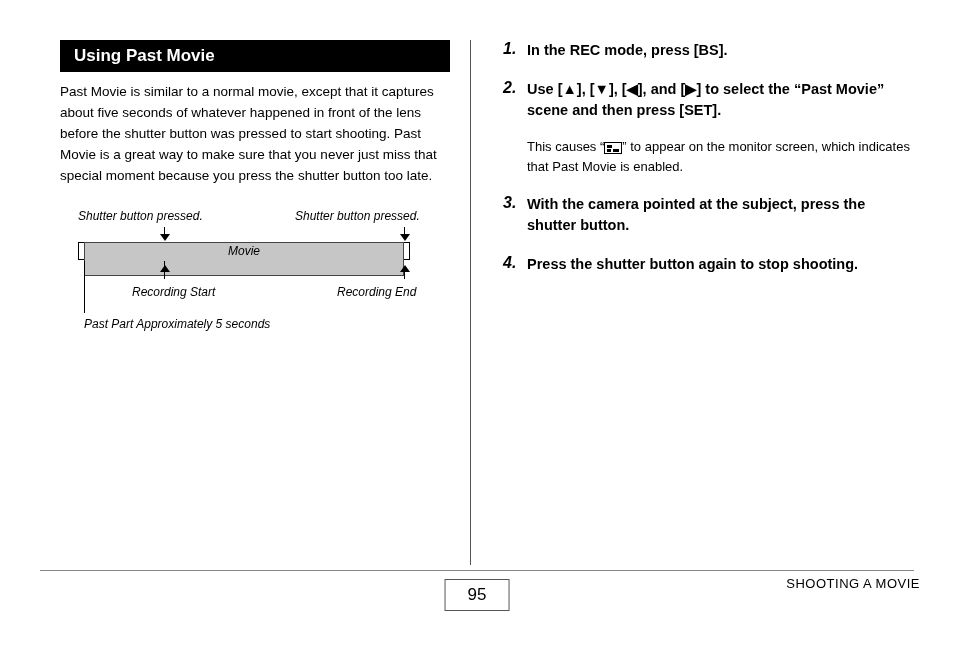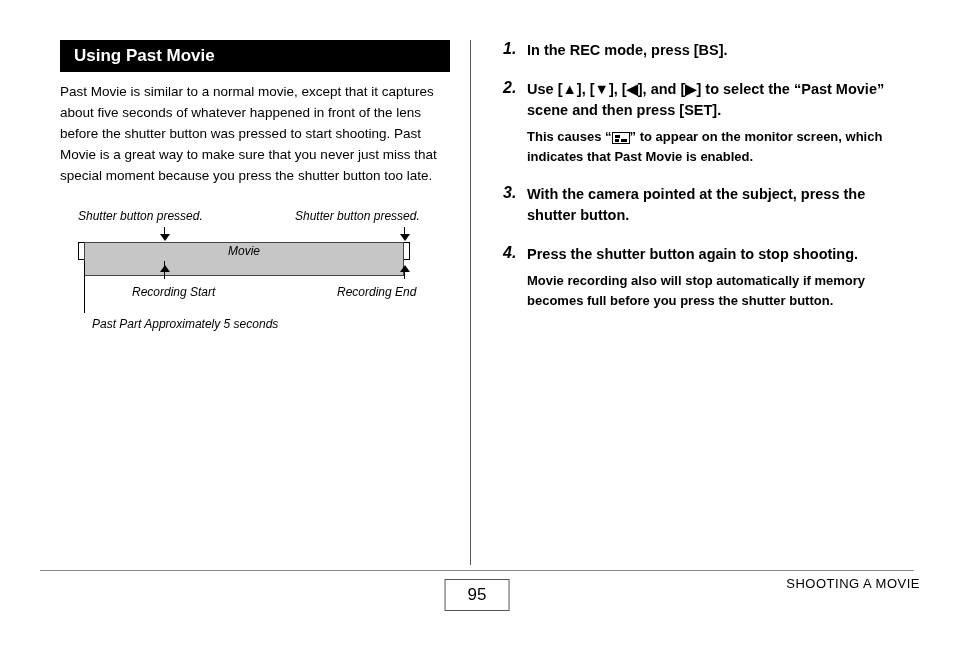--- a/index.html
+++ b/index.html
@@ -115,21 +115,21 @@
   }
   .au-mid { top: 56px; left: 100px; }
   .au-right { top: 56px; left: 340px; }
   .rec-start { top: 76px; left: 72px; }
   .rec-end { top: 76px; left: 277px; }
   .past-vline {
     position:absolute;
     top:52px; width:1px; height:52px; background:#000;
   }
   .past-vline-l { left:24px; }
-  .past-lbl { top: 108px; left: 24px; margin-left: 8px; }
+  .past-lbl { top: 108px; left: 24px; }
 
   
   ol.steps { list-style: none; }
   ol.steps > li {
     position: relative;
     padding-left: 24px;
     margin-bottom: 18px;
   }
   .step-num {
     position: absolute;
@@ -140,22 +140,21 @@
     font-size: 16px;
   }
   .step-head {
     font-weight: bold;
     font-size: 14.5px;
     line-height: 1.45;
   }
   .step-body {
     font-size: 13px;
     line-height: 1.5;
-    margin-top: 6px;
-    font-weight: bold;
+    margin-top: 16px;
   }
   .tri { display:inline-block; font-family: Arial; }
   .icon-box {
     display:inline-block;
     width:18px; height:12px;
     border:1px solid #000;
     vertical-align:middle;
     position:relative;
     background:#fff;
   }
@@ -234,21 +233,20 @@
           <span>This causes “</span><span class="icon-box"></span><span>” to appear on the monitor screen, which indicates that Past Movie is enabled.</span>
         </div>
       </li>
       <li>
         <span class="step-num">3.</span>
         <div class="step-head">With the camera pointed at the subject, press the shutter button.</div>
       </li>
       <li>
         <span class="step-num">4.</span>
         <div class="step-head">Press the shutter button again to stop shooting.</div>
-        <div class="step-body">Movie recording also will stop automatically if memory becomes full before you press the shutter button.</div>
       </li>
     </ol>
   </div>
 </div>
 
 <div class="footer-line"></div>
 <div class="footer-label">SHOOTING A MOVIE</div>
 <div class="page-num-box">95</div>
 
 </body></html>

